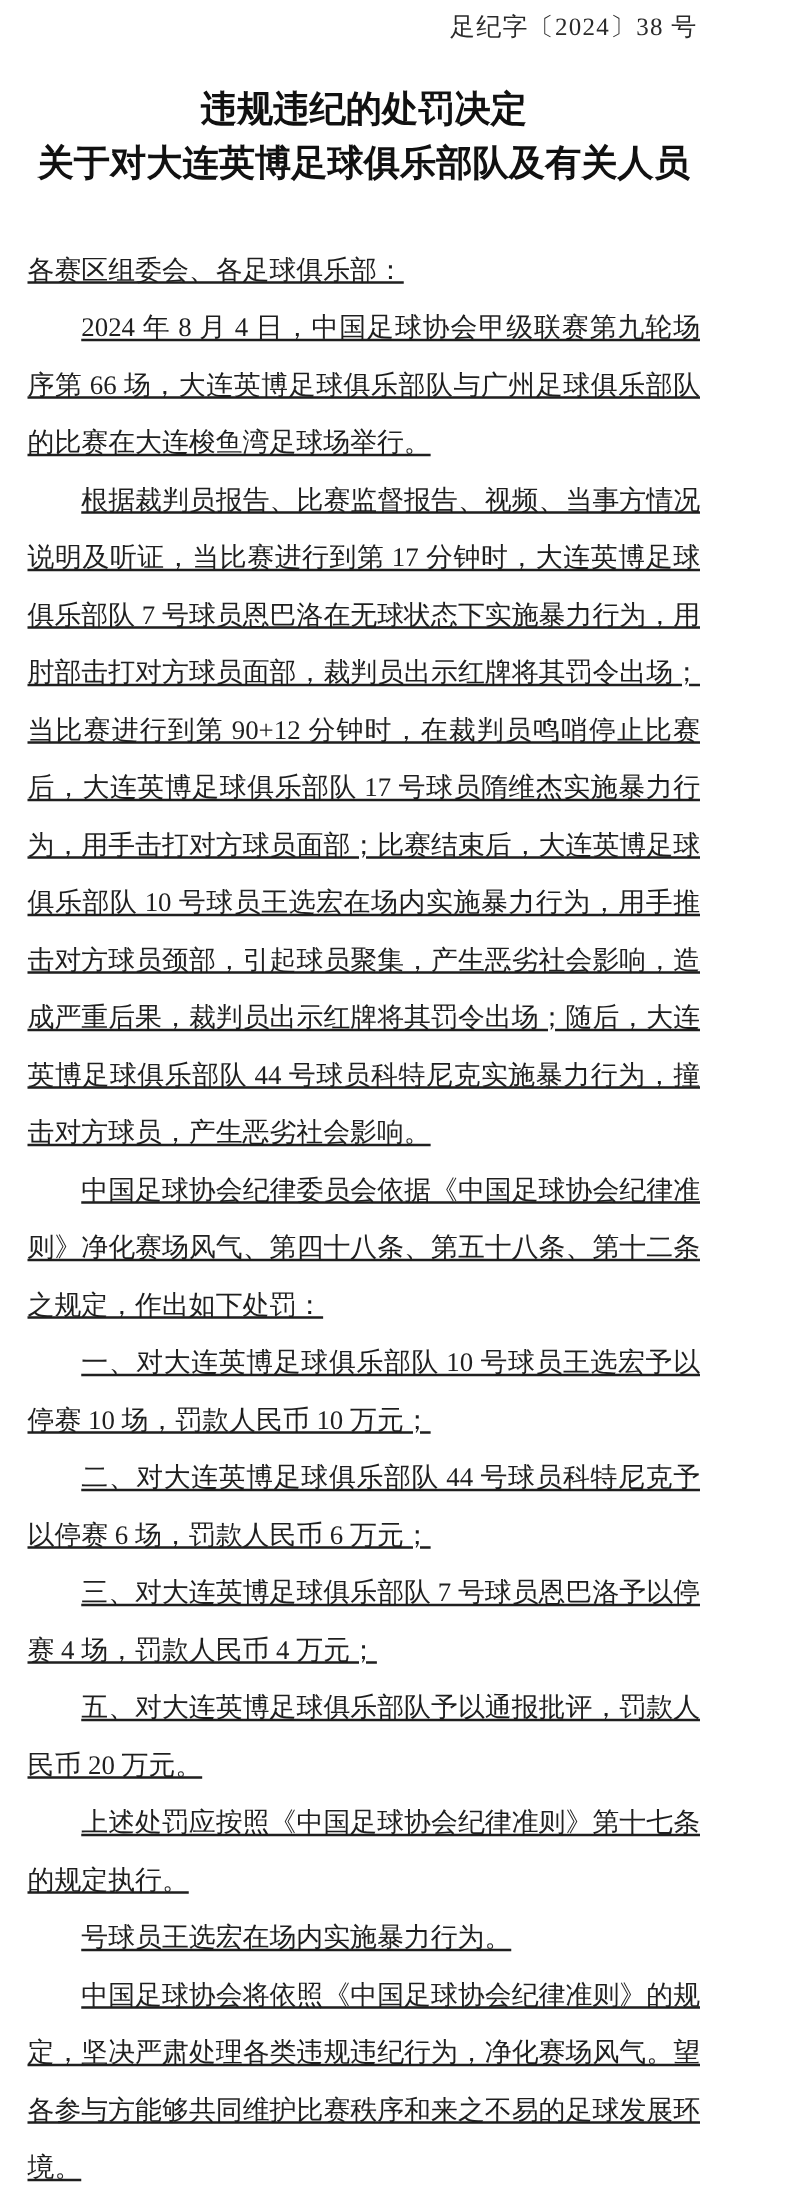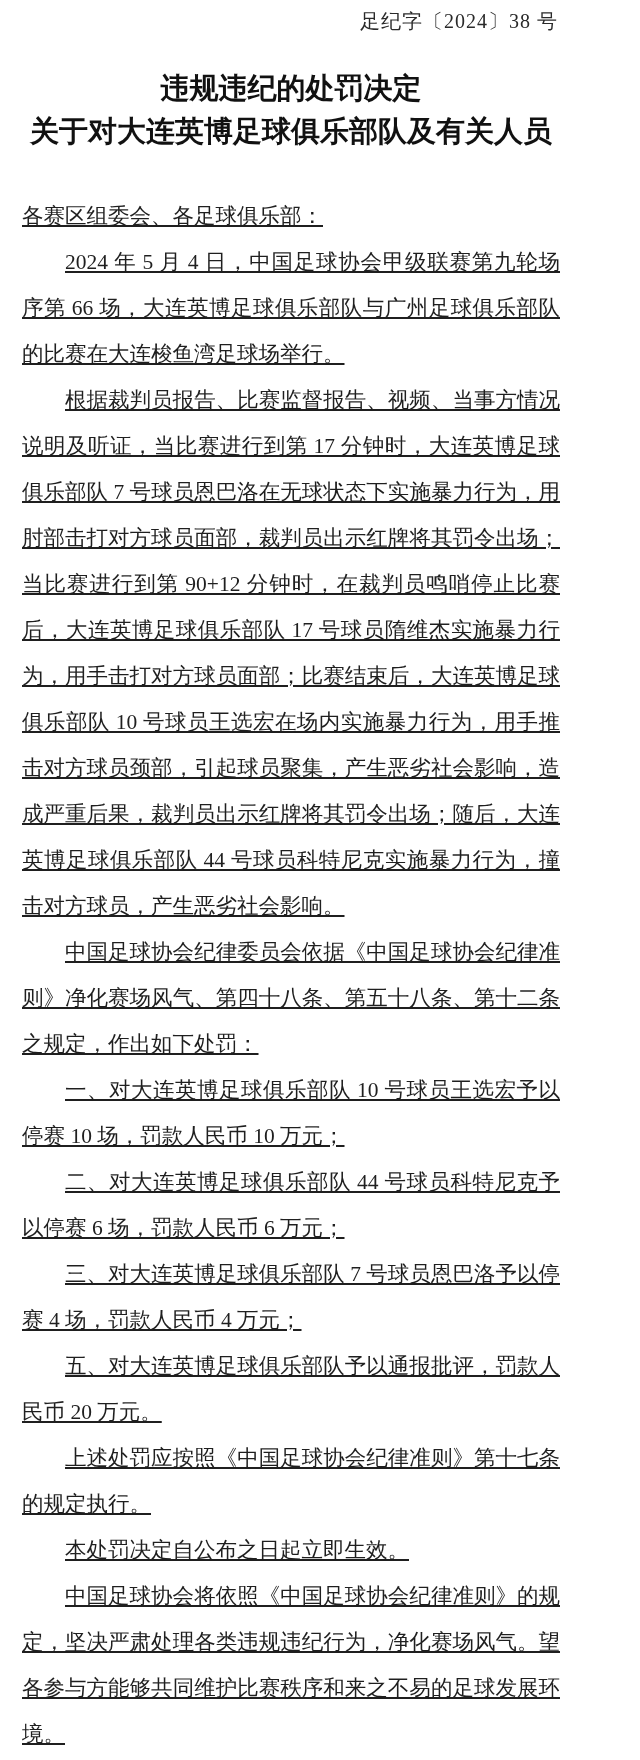--- a/index.html
+++ b/index.html
@@ -55,25 +55,25 @@
 
   <div class="doc-number">足纪字〔2024〕38 号</div>
 
   <div class="title">
     <div>违规违纪的处罚决定</div>
     <div>关于对大连英博足球俱乐部队及有关人员</div>
   </div>
 
   <div class="body-text">
     <p class="no-indent">各赛区组委会、各足球俱乐部：</p>
-    <p>2024 年 5 月 4 日，中国足球协会甲级联赛第九轮场序第 66 场，大连英博足球俱乐部队与广州足球俱乐部队的比赛在大连梭鱼湾足球场举行。</p>
+    <p>2024 年 8 月 4 日，中国足球协会甲级联赛第九轮场序第 66 场，大连英博足球俱乐部队与广州足球俱乐部队的比赛在大连梭鱼湾足球场举行。</p>
     <p>根据裁判员报告、比赛监督报告、视频、当事方情况说明及听证，当比赛进行到第 17 分钟时，大连英博足球俱乐部队 7 号球员恩巴洛在无球状态下实施暴力行为，用肘部击打对方球员面部，裁判员出示红牌将其罚令出场；当比赛进行到第 90+12 分钟时，在裁判员鸣哨停止比赛后，大连英博足球俱乐部队 17 号球员隋维杰实施暴力行为，用手击打对方球员面部；比赛结束后，大连英博足球俱乐部队 10 号球员王选宏在场内实施暴力行为，用手推击对方球员颈部，引起球员聚集，产生恶劣社会影响，造成严重后果，裁判员出示红牌将其罚令出场；随后，大连英博足球俱乐部队 44 号球员科特尼克实施暴力行为，撞击对方球员，产生恶劣社会影响。</p>
     <p>中国足球协会纪律委员会依据《中国足球协会纪律准则》净化赛场风气、第四十八条、第五十八条、第十二条之规定，作出如下处罚：</p>
     <p>一、对大连英博足球俱乐部队 10 号球员王选宏予以停赛 10 场，罚款人民币 10 万元；</p>
     <p>二、对大连英博足球俱乐部队 44 号球员科特尼克予以停赛 6 场，罚款人民币 6 万元；</p>
     <p>三、对大连英博足球俱乐部队 7 号球员恩巴洛予以停赛 4 场，罚款人民币 4 万元；</p>
     <p>五、对大连英博足球俱乐部队予以通报批评，罚款人民币 20 万元。</p>
     <p>上述处罚应按照《中国足球协会纪律准则》第十七条的规定执行。</p>
-    <p>本处罚决定自公布之日起立即生效。</p>
+    <p>号球员王选宏在场内实施暴力行为。</p>
     <p>中国足球协会将依照《中国足球协会纪律准则》的规定，坚决严肃处理各类违规违纪行为，净化赛场风气。望各参与方能够共同维护比赛秩序和来之不易的足球发展环境。</p>
   </div>
 
 </div>
 
 </body></html>

